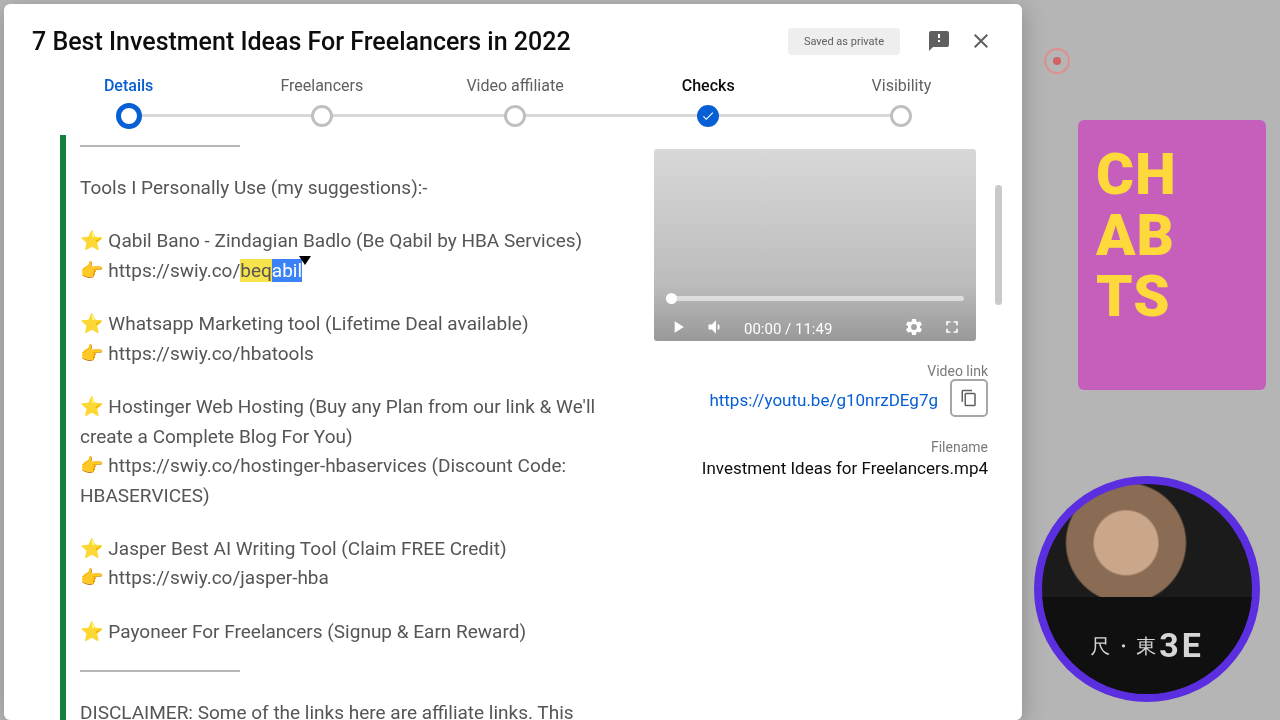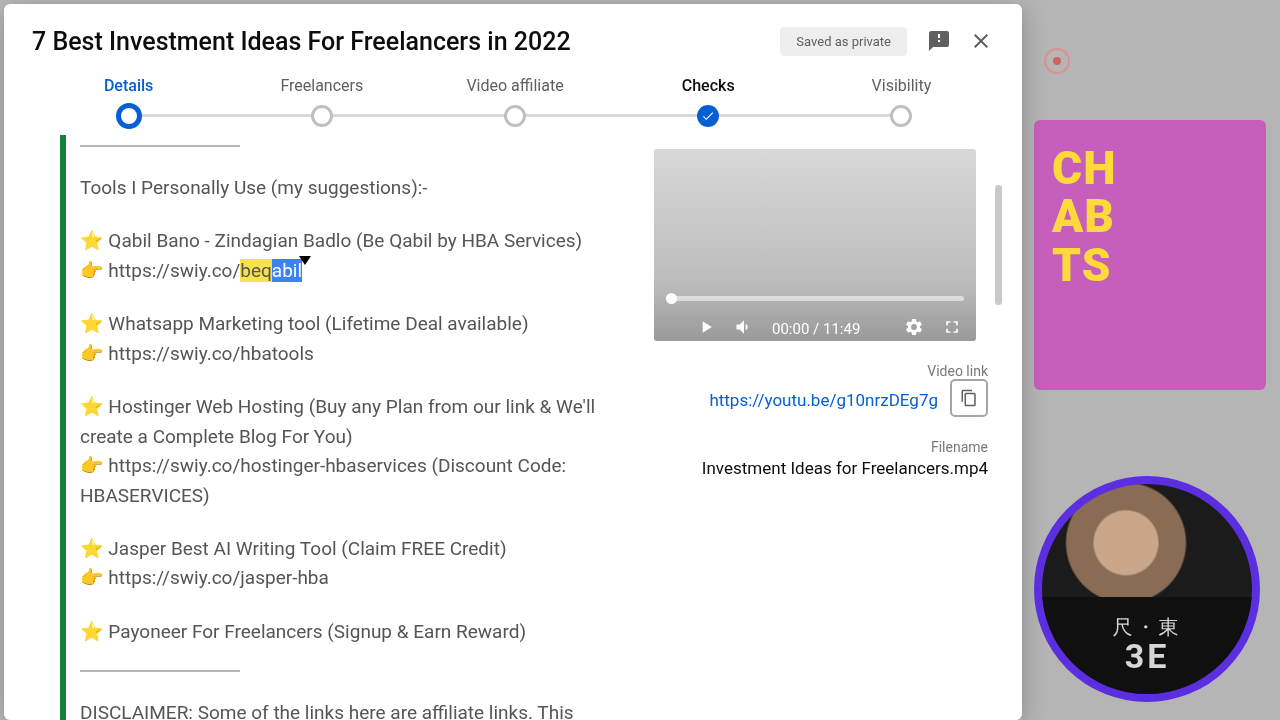--- a/index.html
+++ b/index.html
@@ -1,27 +1,27 @@
 <!DOCTYPE html>
 <html><head>
 <meta charset="utf-8">
 <style>
   * { box-sizing: border-box; margin: 0; padding: 0; }
   html, body { width: 1280px; height: 720px; overflow: hidden; font-family: Roboto, Arial, sans-serif; }
   body { background: #b9b9b9; position: relative; }
   .bg-strip { position: absolute; right: 0; top: 0; width: 260px; height: 720px; background: #b5b5b5; }
-  .bg-card { position: absolute; right: 14px; top: 120px; width: 232px; height: 270px; background: #c65fbc; border-radius: 6px; padding: 24px 18px; color:#fed93b; font-weight:900; font-size:46px; line-height:1.05; letter-spacing:1px; }
+  .bg-card { position: absolute; right: 14px; top: 120px; width: 188px; height: 270px; background: #c65fbc; border-radius: 6px; padding: 24px 18px; color:#fed93b; font-weight:900; font-size:58px; line-height:1.05; letter-spacing:1px; }
   .bg-card span { display:block; }
   .rec-dot { position:absolute; right: 210px; top: 48px; width: 26px; height: 26px; border-radius:50%; border:2px solid #e08f8f; display:flex; align-items:center; justify-content:center; }
   .rec-dot::after { content:''; width:8px; height:8px; border-radius:50%; background:#d36161; }
 
   .dialog { position:absolute; left:4px; top:4px; width:1018px; height:716px; background:#ffffff; border-radius:6px; box-shadow:0 4px 24px rgba(0,0,0,.25); display:flex; flex-direction:column; overflow:hidden; }
   .dlg-head { display:flex; align-items:center; padding:20px 24px 10px 28px; }
   .dlg-title { font-size:25px; font-weight:500; color:#0d0d0d; flex:1; }
-  .saved-badge { background:#eeeeee; color:#5f5f5f; font-size:13px; padding:7px 16px; border-radius:4px; margin-right:7px; }
+  .saved-badge { background:#eeeeee; color:#5f5f5f; font-size:11px; padding:7px 16px; border-radius:4px; margin-right:14px; }
   .icon-btn { width:34px; height:34px; display:flex; align-items:center; justify-content:center; color:#5f5f5f; cursor:pointer; margin-left:8px; }
   .icon-btn svg { width:24px; height:24px; }
 
   .stepper { padding:8px 24px 0 28px; }
   .step-labels { display:flex; }
   .step-label { flex:1; text-align:center; font-size:16px; color:#606060; padding-bottom:6px; }
   .step-label.active { color:#065fd4; font-weight:500; }
   .step-label.done { color:#0d0d0d; font-weight:500; }
   .step-rail { position:relative; height:30px; }
   .rail-line { position:absolute; top:13px; left:10%; right:10%; height:3px; background:#d8d8d8; }
@@ -39,35 +39,35 @@
   .para { margin-bottom:24px; }
   .hl-yellow { background:#f6e24a; }
   .hl-blue { background:#3b82f6; color:#fff; }
   .cursor-caret { display:inline-block; width:0; height:0; border-left:6px solid transparent; border-right:6px solid transparent; border-top:9px solid #000; vertical-align:top; margin-left:-3px; }
   .disclaimer { color:#555; }
 
   .right-col { flex:1; padding:14px 10px 0 28px; position:relative; }
   .preview { width:322px; height:192px; background:linear-gradient(#d8d8d8,#bcbcbc 70%,#999 100%); border-radius:3px; position:relative; overflow:hidden; }
   .pv-bar { position:absolute; left:12px; right:12px; bottom:40px; height:5px; background:rgba(255,255,255,.55); border-radius:3px; }
   .pv-bar::before { content:''; position:absolute; left:0; top:-3px; width:11px; height:11px; border-radius:50%; background:#fff; }
-  .pv-ctrl { position:absolute; left:0; right:0; bottom:0; height:24px; display:flex; align-items:center; padding:0 14px; color:#fff; font-size:15px;margin-left:28px; }
+  .pv-ctrl { position:absolute; left:0; right:0; bottom:0; height:24px; display:flex; align-items:center; padding:0 14px; color:#fff; font-size:15px; }
   .pv-ctrl svg { width:20px; height:20px; }
   .pv-ctrl .sp { flex:1; }
   .pv-ctrl > * { margin-right:18px; }
   .meta { margin-top:22px;text-align:right; }
   .meta-label { font-size:14px; color:#7a7a7a; }
   .meta-row { display:flex; align-items:center; }
   .video-link { color:#065fd4; font-size:17px; margin-top:3px; word-break:break-all; flex:1; }
   .copy-btn { width:38px; height:38px; border:2px solid #a6a6a6; border-radius:5px; display:flex; align-items:center; justify-content:center; color:#5f5f5f; cursor:pointer; margin-left:12px; }
   .copy-btn svg{ width:18px;height:18px;}
   .filename { color:#0d0d0d; font-size:17px; margin-top:3px; }
   .scroll-ind { position:absolute; right:-4px; top:50px; width:7px; height:120px; background:#c9c9c9; border-radius:4px; }
 
   .webcam { position:absolute; right:20px; bottom:18px; width:226px; height:226px; border-radius:50%; border:8px solid #5b2fe0; overflow:hidden; background:radial-gradient(circle at 40% 28%, #caa68a 0 16%, #8a6b53 17% 30%, #1b1b1b 31% 100%); }
-  .webcam .shirt { position:absolute; bottom:0; left:0; right:0; height:46%; background:#101010; display:flex; align-items:center; justify-content:center; color:#d6d6d6; font-size:20px; letter-spacing:3px; flex-direction:column; line-height:1.1;}
+  .webcam .shirt { position:absolute; bottom:0; left:0; right:0; height:46%; background:#101010; display:flex; align-items:center; justify-content:center; color:#d6d6d6; font-size:20px; letter-spacing:3px; flex-direction:row; line-height:1.1;}
 </style>
 </head>
 <body>
 
 <div class="bg-strip">
   <div class="rec-dot"></div>
   <div class="bg-card">
     <span>CH</span>
     <span>AB</span>
     <span>TS</span>

